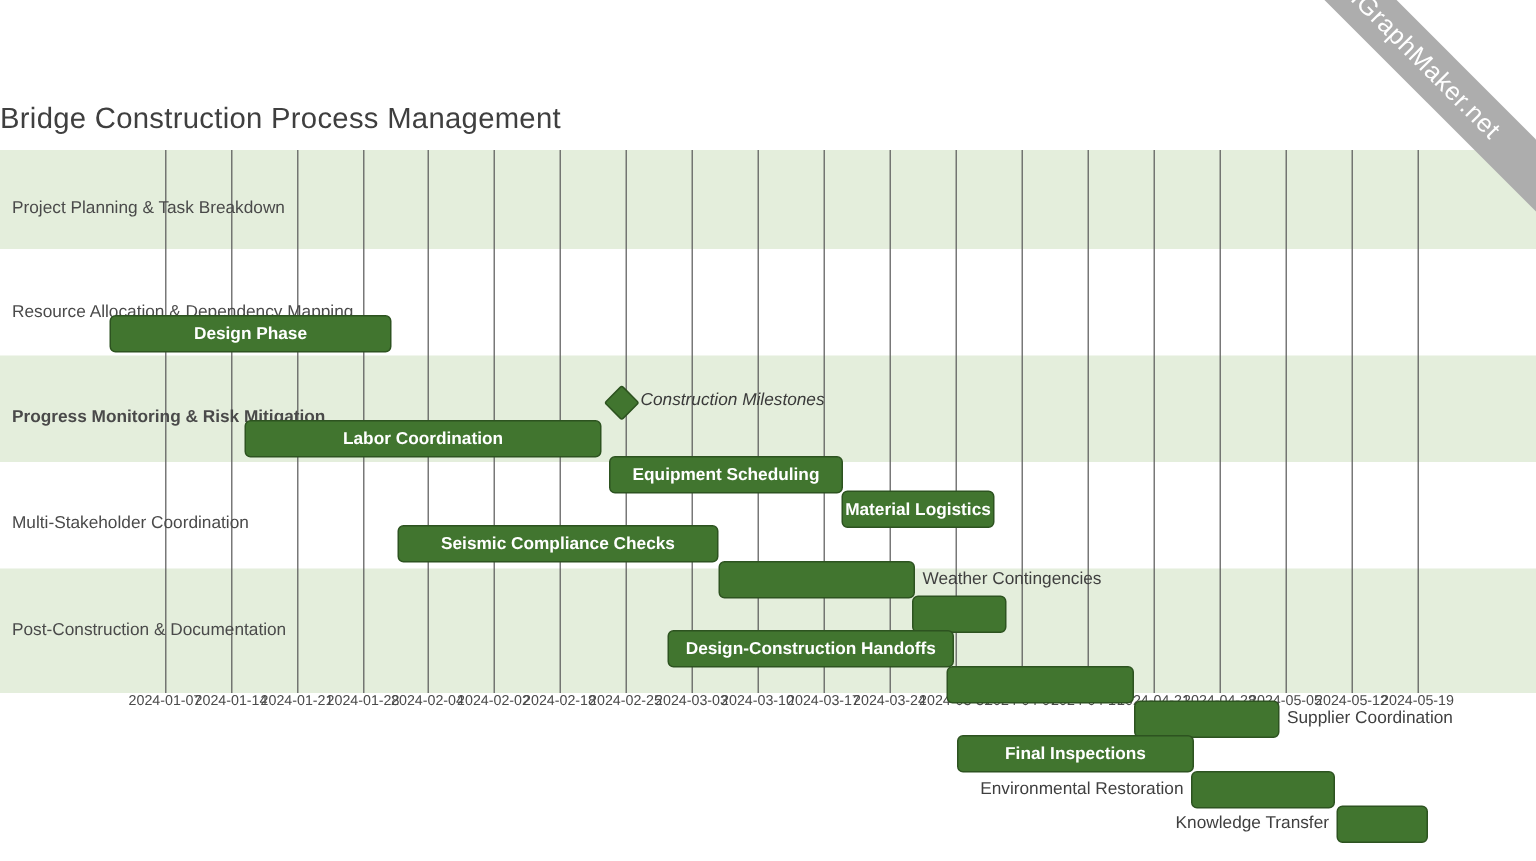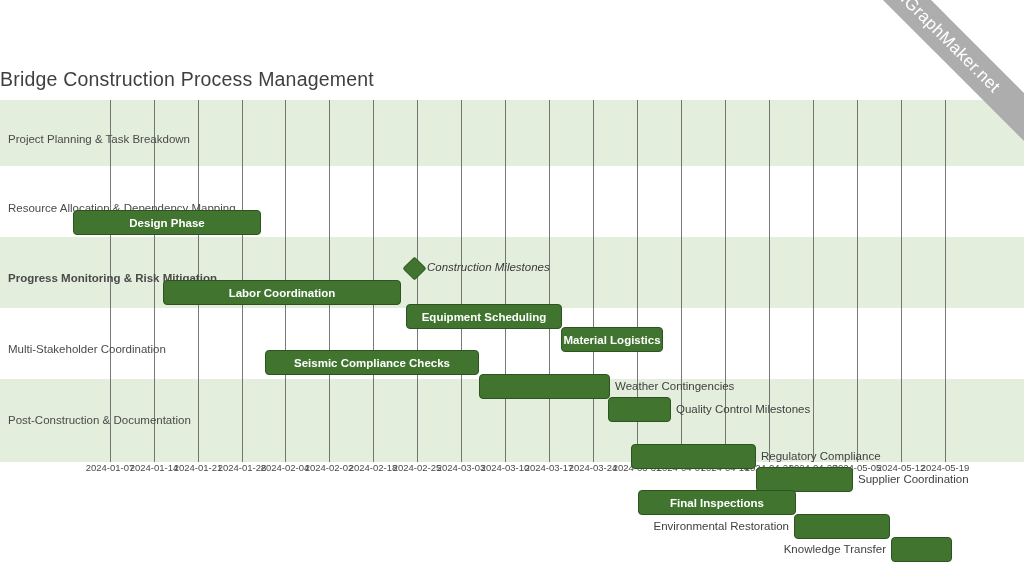--- a/index.html
+++ b/index.html
@@ -236,23 +236,24 @@
         </div>
         <div class="gantt-bar" title="Material Logistics" style="left: 561px; width: 102px; top: 227px;">
           <span class="bar-label-inside">Material Logistics</span>
         </div>
         <div class="gantt-bar" title="Seismic Compliance Checks" style="left: 265px; width: 214px; top: 250px;">
           <span class="bar-label-inside">Seismic Compliance Checks</span>
         </div>
         <div class="gantt-bar" title="Weather Contingencies" style="left: 479px; width: 131px; top: 274px;"></div>
         <div class="bar-label-outside right" style="left: 615px; top: 274px;">Weather Contingencies</div>
         <div class="gantt-bar" title="Quality Control Milestones" style="left: 608px; width: 63px; top: 297px;"></div>
-        <div class="bar-label-outside right" style="left: 676px; top: 297px;">Quality Control Milestones</div>
+        <div class="gantt-bar" title="Design-Construction Handoffs" style="left: 445px; width: 191px; top: 320px;">
+          <span class="bar-label-inside">Design-Construction Handoffs</span>
+        </div>
         <div class="gantt-bar" title="Regulatory Compliance" style="left: 631px; width: 125px; top: 344px;"></div>
-        <div class="bar-label-outside right" style="left: 761px; top: 344px;">Regulatory Compliance</div>
         <div class="gantt-bar" title="Supplier Coordination" style="left: 756px; width: 97px; top: 367px;"></div>
         <div class="bar-label-outside right" style="left: 858px; top: 367px;">Supplier Coordination</div>
         <div class="gantt-bar" title="Final Inspections" style="left: 638px; width: 158px; top: 390px;">
           <span class="bar-label-inside">Final Inspections</span>
         </div>
         <div class="gantt-bar" title="Environmental Restoration" style="left: 794px; width: 96px; top: 414px;"></div>
         <div class="bar-label-outside left" style="left: 0px; width: 789px; top: 414px;">Environmental Restoration</div>
         <div class="gantt-bar" title="Knowledge Transfer" style="left: 891px; width: 61px; top: 437px;"></div>
         <div class="bar-label-outside left" style="left: 0px; width: 886px; top: 437px;">Knowledge Transfer</div>
         <div class="milestone-diamond" title="Construction Milestones" style="left: 406px; top: 160px;"></div>

